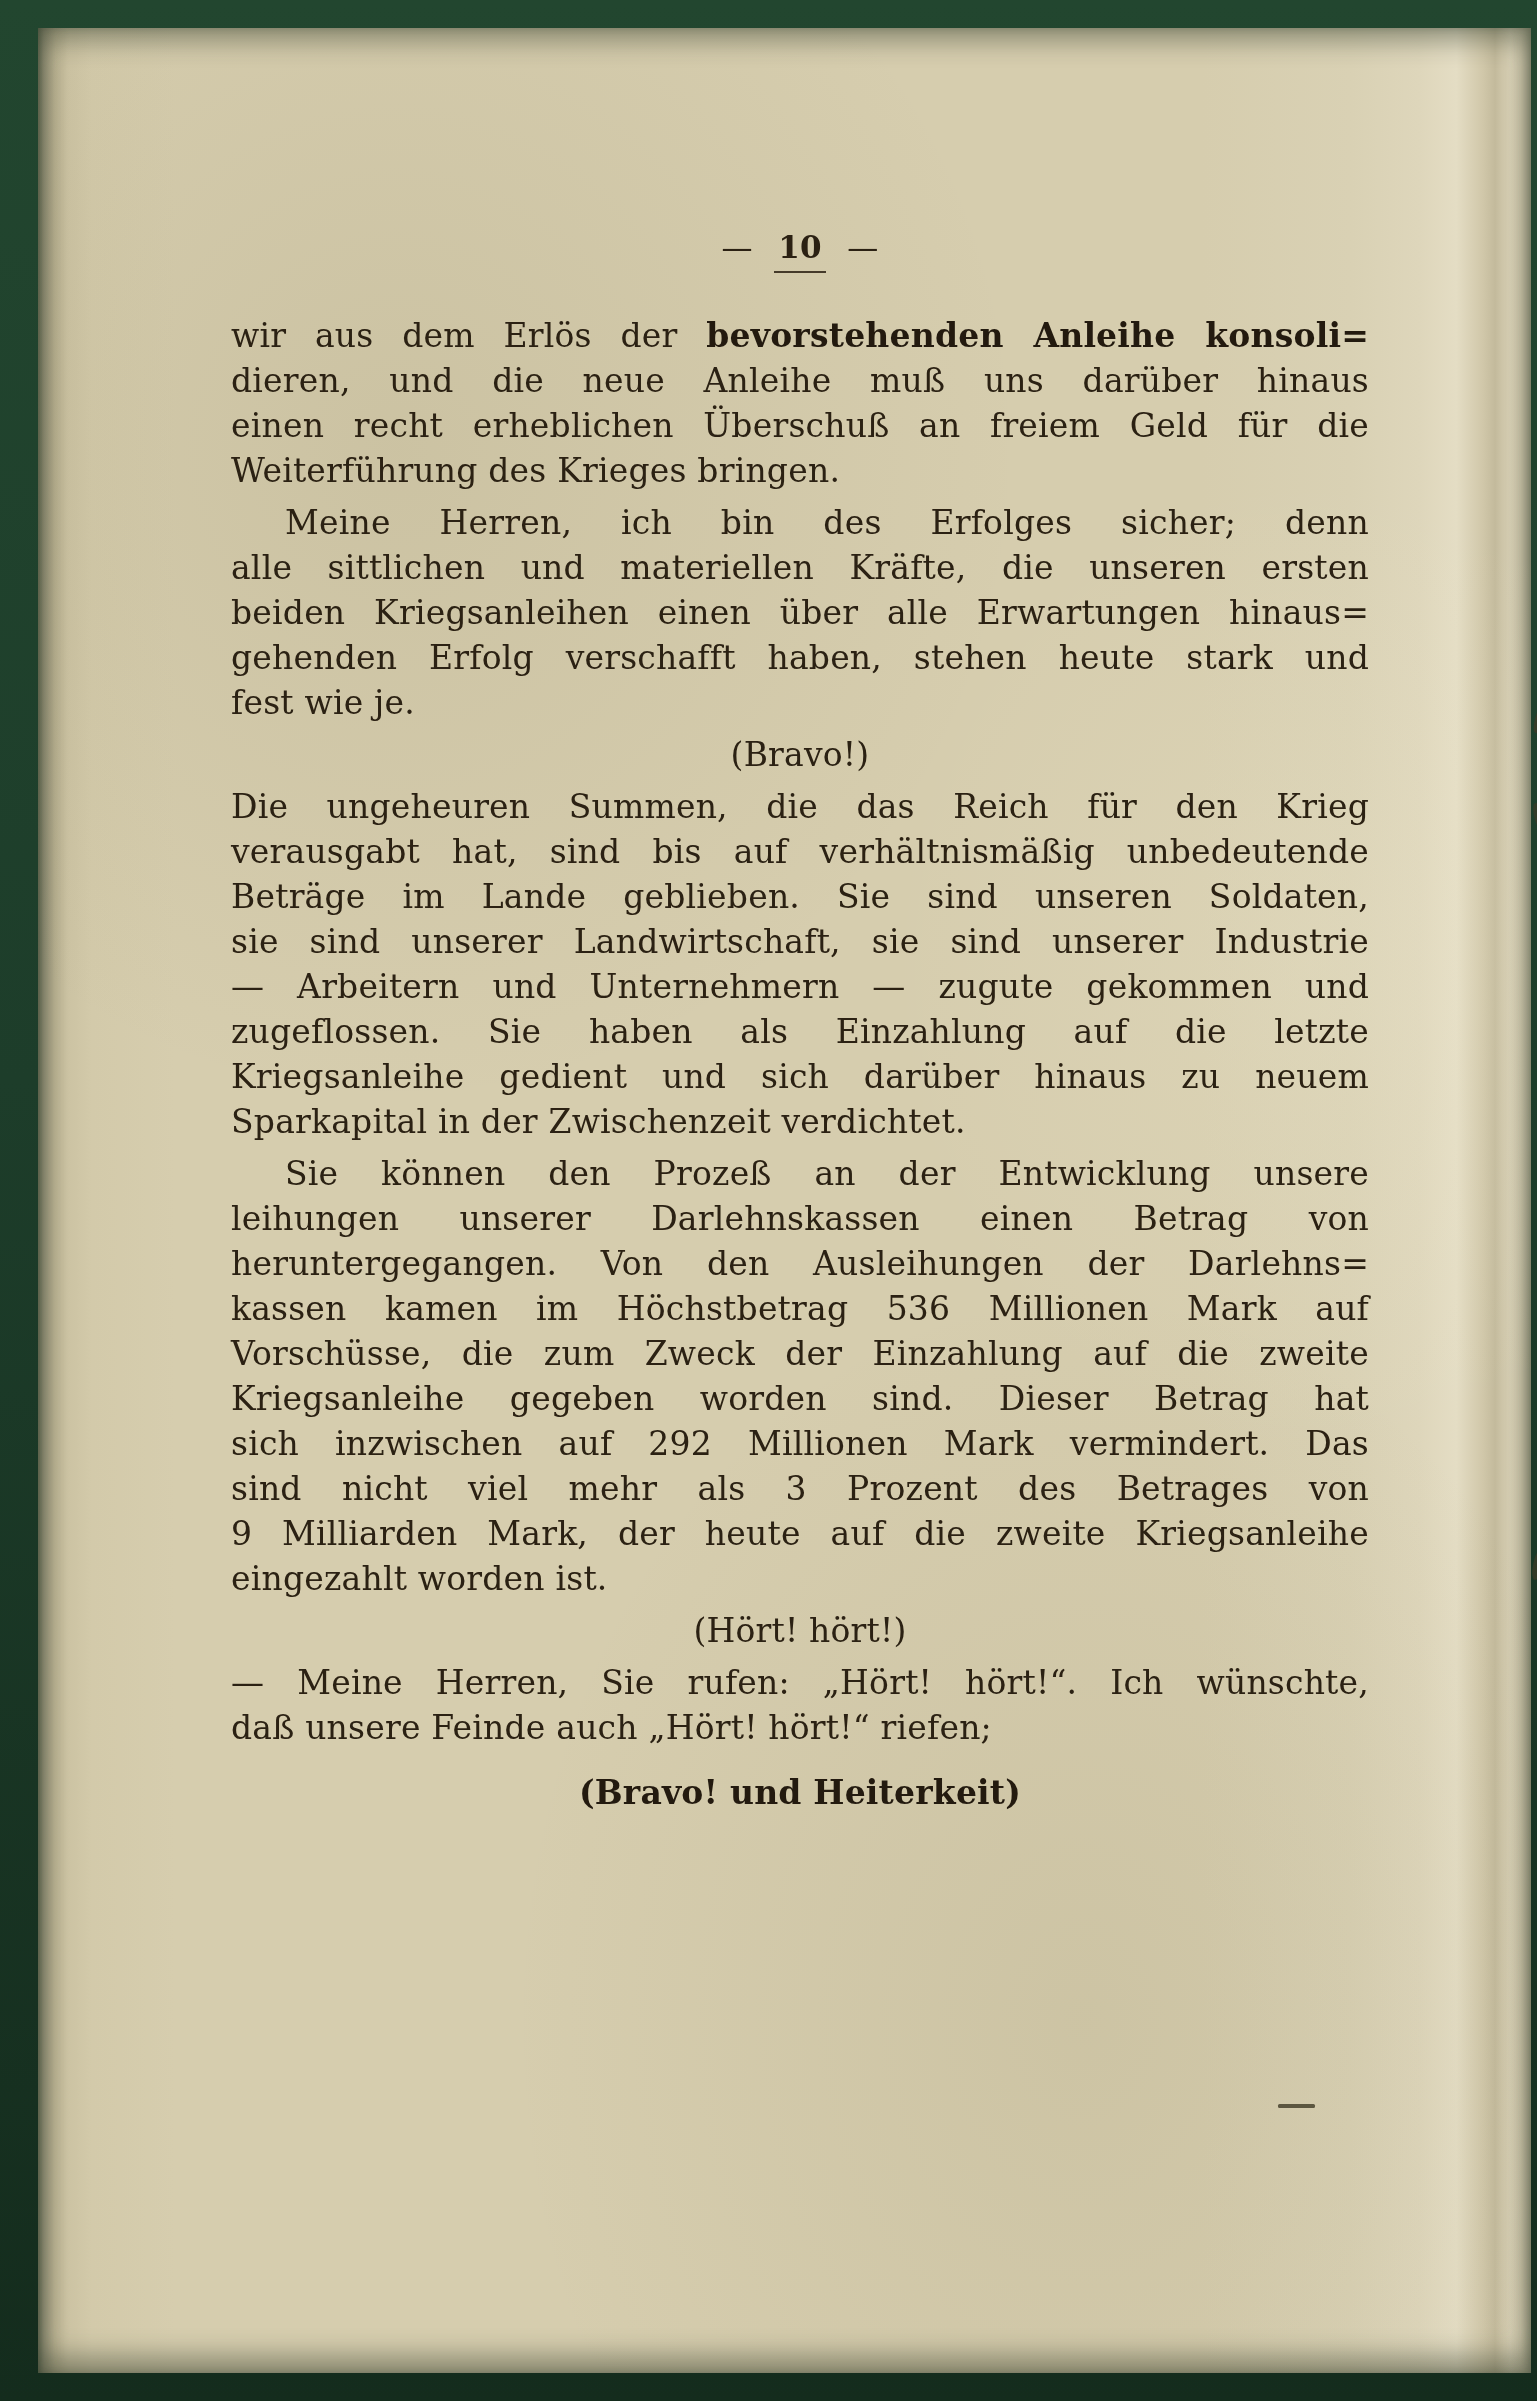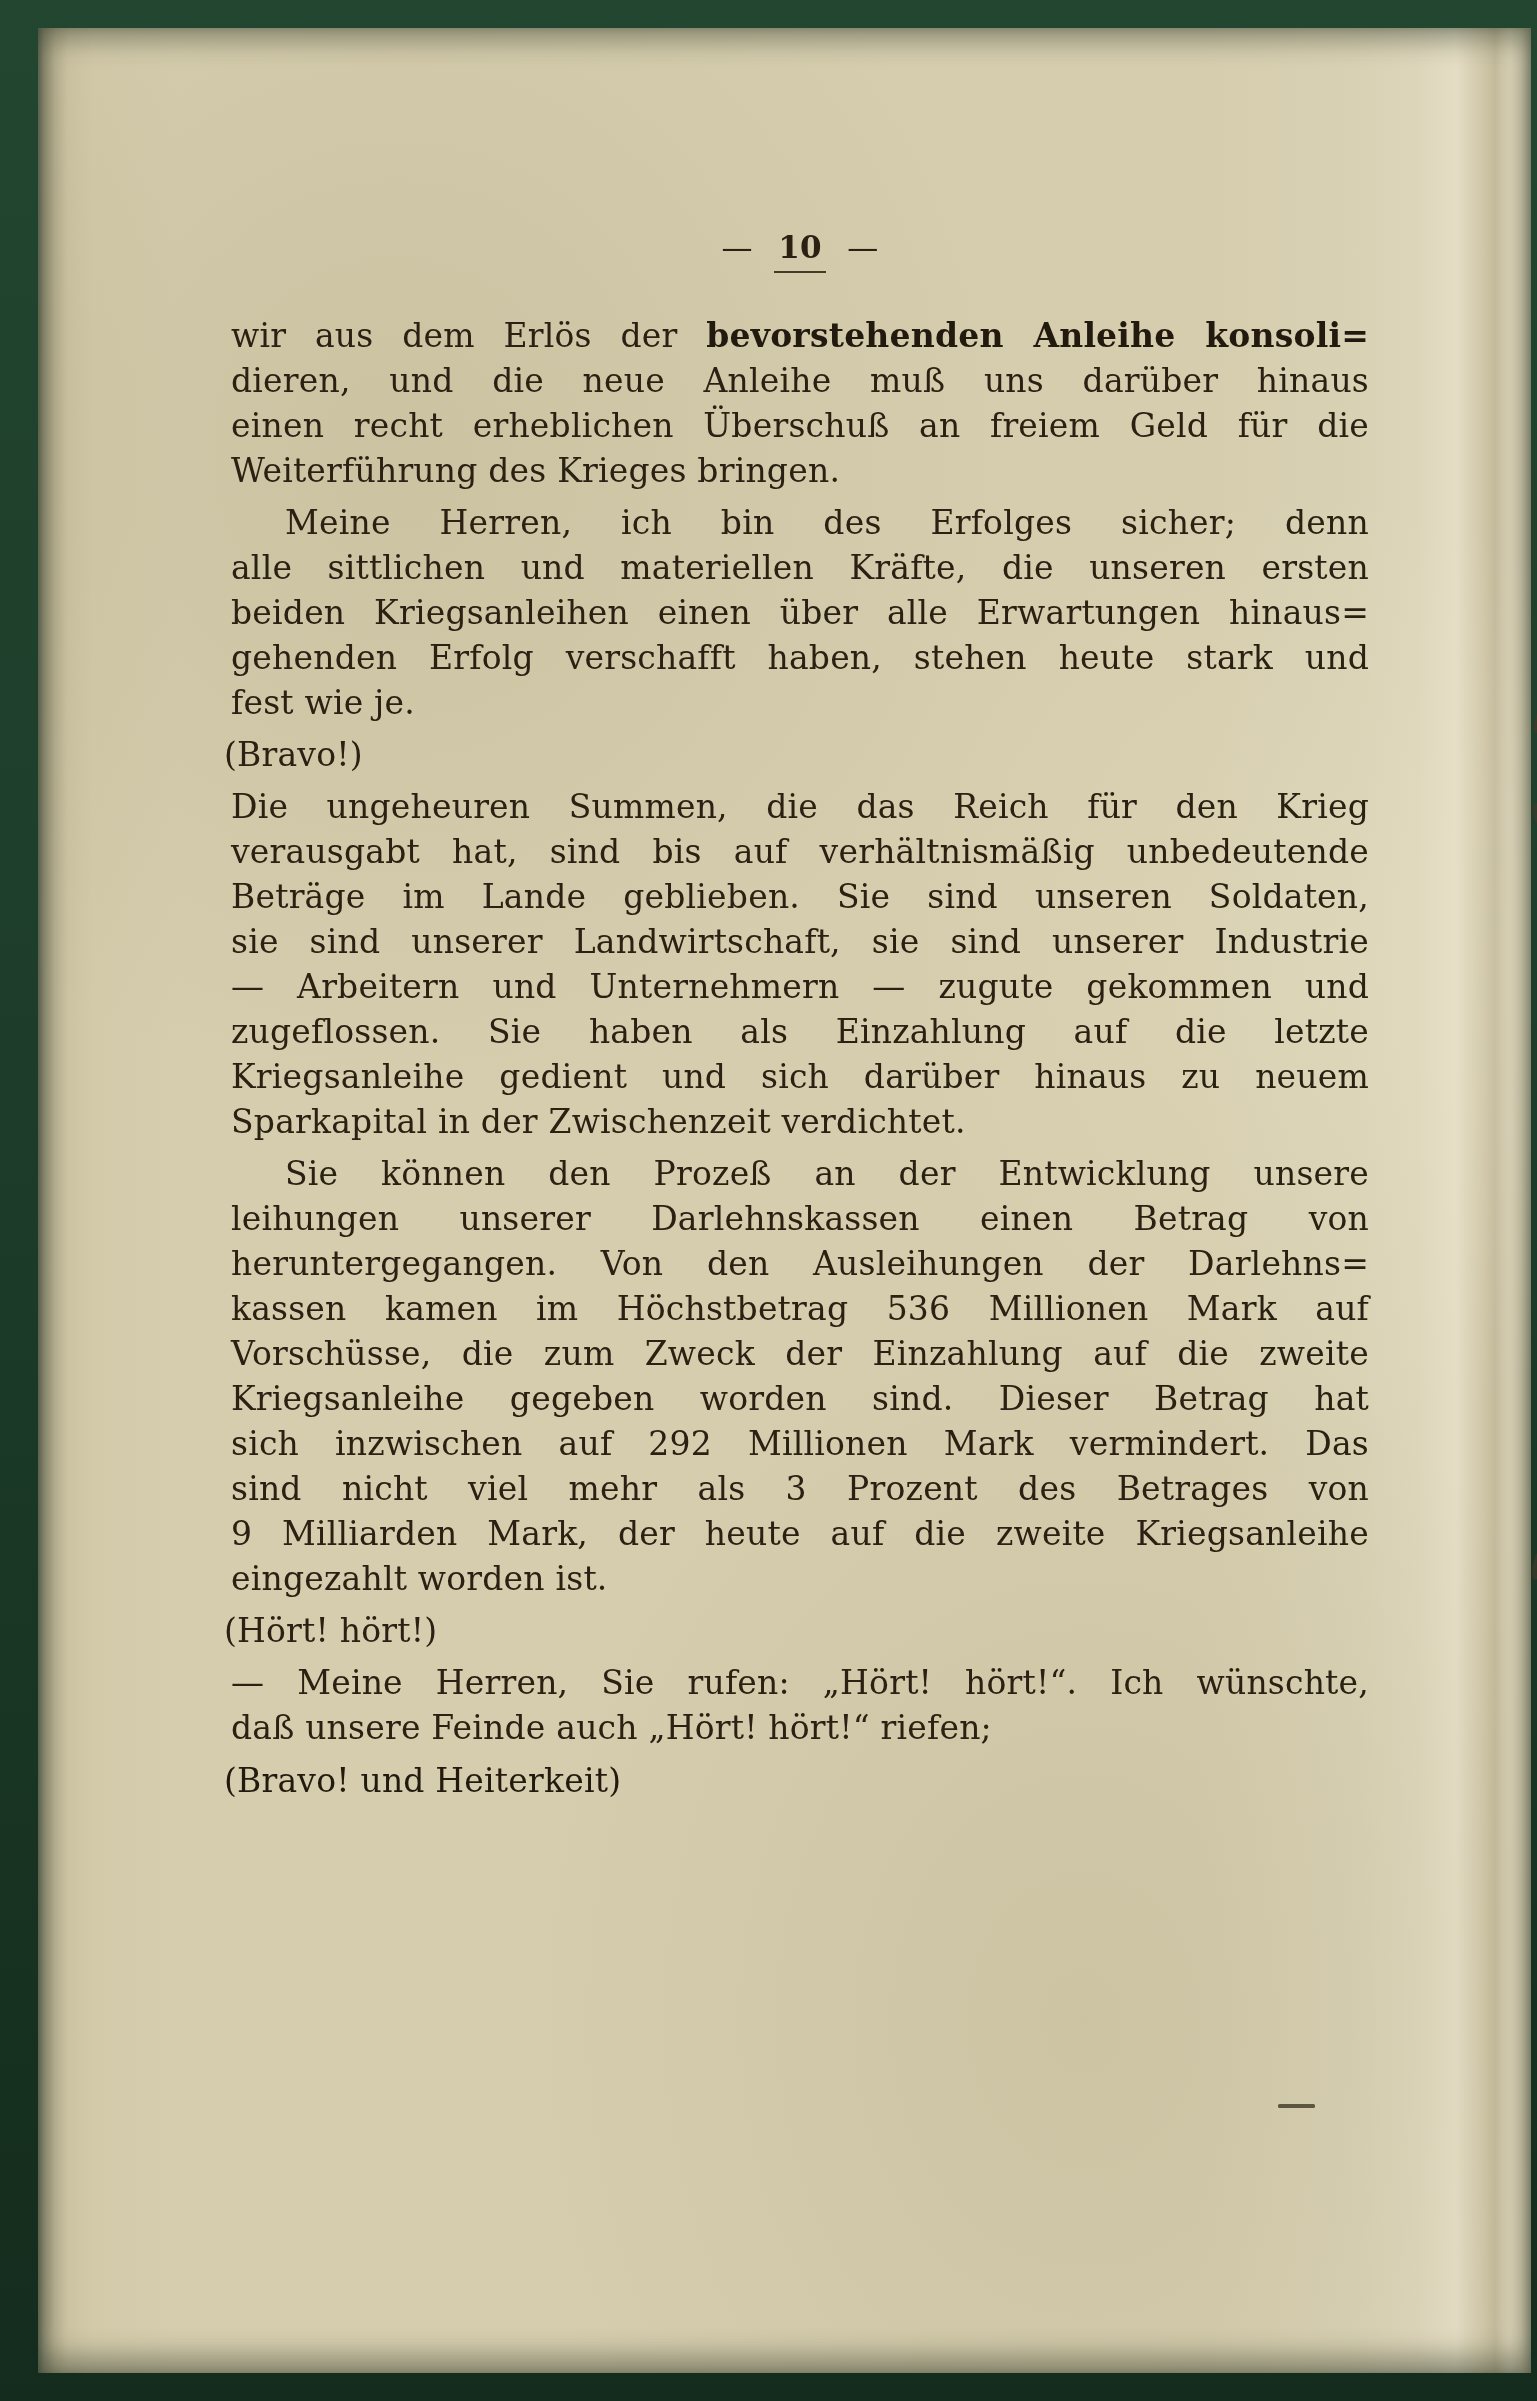--- a/index.html
+++ b/index.html
@@ -36,22 +36,22 @@
   .pagehead { text-align: center; margin-bottom: 40px; font-size: 31px; }
   .pagenum {
     display: inline-block; font-weight: bold; margin: 0 21px; padding: 0 4.6px 0.8px;
     border-bottom: 2.3px solid rgba(43,33,19,.85);
   }
   .para { margin: 7px; }
   .line { text-align: justify; text-align-last: justify; }
   .line.end { text-align-last: left; }
   .line.indent { text-indent: 54px; }
   .b { font-weight: bold; color: #231a0f; }
-  .interjection { text-align: left; margin: 7px 0; }
-  .interjection.final { margin-top: 8px; font-weight: normal; color: #231a0f; }
+  .interjection { text-align: center; margin: 7px 0; }
+  .interjection.final { margin-top: 20px; font-weight: bold; color: #231a0f; }
   .blemish { position: absolute; background: #3f3a26; border-radius: 45%; }
   .blemish.t1 { left: 1498px; top: 671px;  width: 10.8px; height: 35px; transform: rotate(18deg);  opacity: .75; }
   .blemish.t2 { left: 1496px; top: 775px; width: 7.7px; height: 24.6px; transform: rotate(-12deg); opacity: .6; }
   .blemish.t3 { left: 1495px; top: 1523px; width: 9.2px; height: 29px; transform: rotate(10deg);  opacity: .65; }
   .blemish.underscore { left: 1240px; top: 2076px; width: 37px; height: 3.8px; border-radius: 1.5px; opacity: .8; }
 </style>
 </head>
 <body>
 
 <div class="page">

